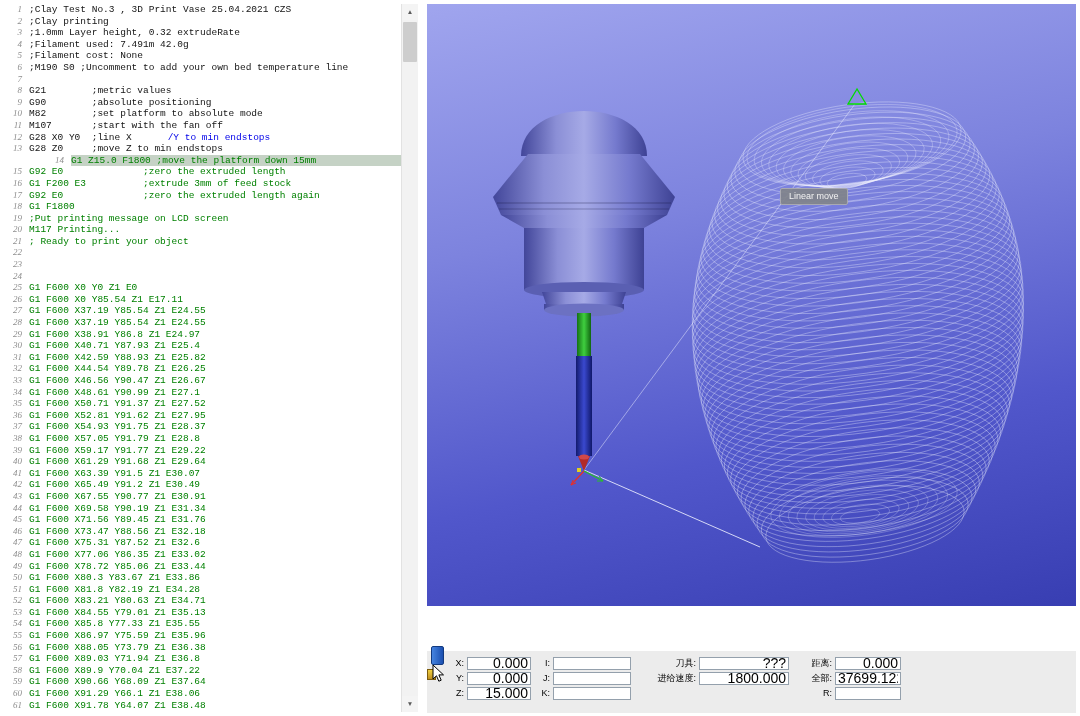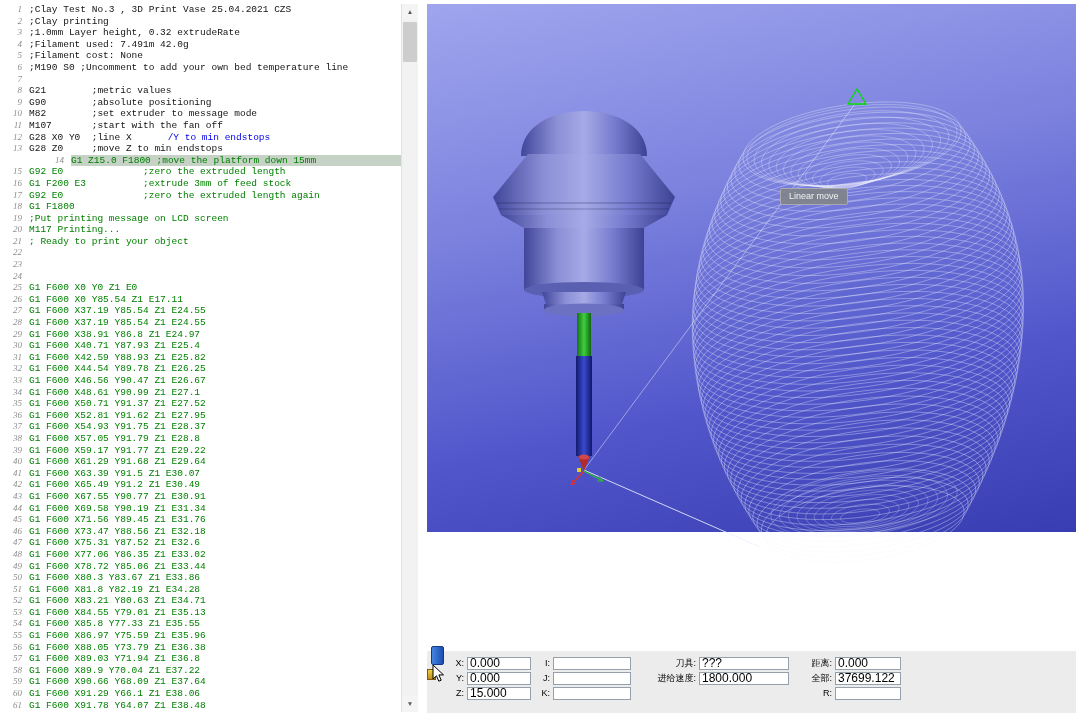--- a/index.html
+++ b/index.html
@@ -26,21 +26,21 @@
   
   #vsb{position:absolute;left:401px;top:4px;width:16px;height:708px;
        background:#f2f2f2;border-left:1px solid #e2e2e2;}
   .sb-btn{position:absolute;left:0;width:16px;height:16px;background:#f4f4f4;
           color:#5a5a5a;font-size:6.5px;text-align:center;line-height:16px;cursor:default;}
   #sb-up{top:0;}#sb-dn{bottom:0;}
   #sb-thumb{position:absolute;left:1px;top:18px;width:14px;height:40px;
             background:#cdcdcd;border-radius:1px;}
   
   #viewport{
-    position:absolute;left:427px;top:4px;width:649px;height:528px;
+    position:absolute;left:427px;top:4px;width:649px;height:602px;
     background:linear-gradient(168deg,#a0a5ee 0%,#7d83de 35%,#5157cb 70%,#383eb2 100%);
   }
   #viewport svg{position:absolute;left:0;top:0;}
   .vr{fill:none;stroke:#f4f6ff;stroke-width:0.6;opacity:0.55;}
   .vm{fill:none;stroke:#f4f6ff;stroke-width:0.55;opacity:0.5;}
   .vb{fill:none;stroke:#f4f6ff;stroke-width:0.55;opacity:0.42;}
   #tooltip{
     position:absolute;left:353px;top:184px;height:15px;line-height:15px;
     padding:0 8px;background:rgba(128,131,138,0.92);border:1px solid #a9a9b2;
     color:#f2f2f2;font-size:9px;border-radius:2px;white-space:nowrap;
@@ -59,22 +59,22 @@
     background:linear-gradient(180deg,#f0d040,#c09020);border:1px solid #7c5c10;}
   #cursorIcon{position:absolute;left:5px;top:13px;}
   .fields{
     position:absolute;left:24px;top:5px;display:grid;
     grid-template-columns:16px 64px 22px 78px 68px 90px 46px 66px;
     grid-auto-rows:14px;row-gap:1px;align-items:center;
     font-size:9px;color:#000;
   }
   .flabel{text-align:right;padding-right:3px;white-space:nowrap;}
   input.fin{
-    height:13px;border:1px solid #94a0ac;background:#fff;font-size:12px;
-    font-family:"Liberation Sans",sans-serif;text-align:left;
+    height:13px;border:1px solid #94a0ac;background:#fff;font-size:14px;
+    font-family:"Liberation Sans",sans-serif;text-align:right;
     padding:0 2px;box-sizing:border-box;width:100%;
   }
   .hiddencell{visibility:hidden;}
 </style>
 </head>
 <body>
 
 <div id="editor">
   <div>
       <div class="cl">
@@ -107,21 +107,21 @@
       <div class="cl">
         <span class="ln">8</span>
         <span class="code"><span class="c-k">G21        ;metric values</span></span>
       </div>
       <div class="cl">
         <span class="ln">9</span>
         <span class="code"><span class="c-k">G90        ;absolute positioning</span></span>
       </div>
       <div class="cl">
         <span class="ln">10</span>
-        <span class="code"><span class="c-k">M82        ;set extruder to message mode</span></span>
+        <span class="code"><span class="c-k">M82        ;set platform to absolute mode</span></span>
       </div>
       <div class="cl">
         <span class="ln">11</span>
         <span class="code"><span class="c-k">M107       ;start with the fan off</span></span>
       </div>
       <div class="cl">
         <span class="ln">12</span>
         <span class="code"><span class="c-k">G28 X0 Y0  ;line X</span><span class="c-b">/Y to min endstops</span></span>
       </div>
       <div class="cl">

